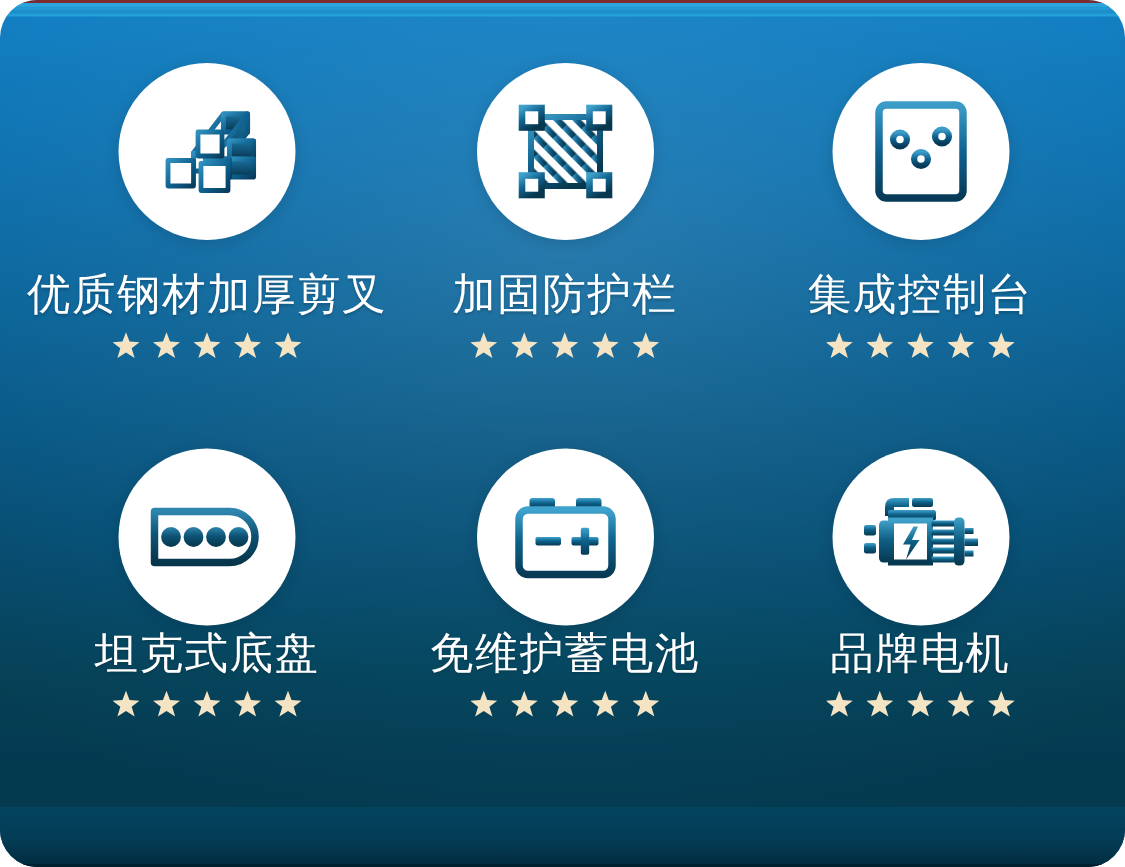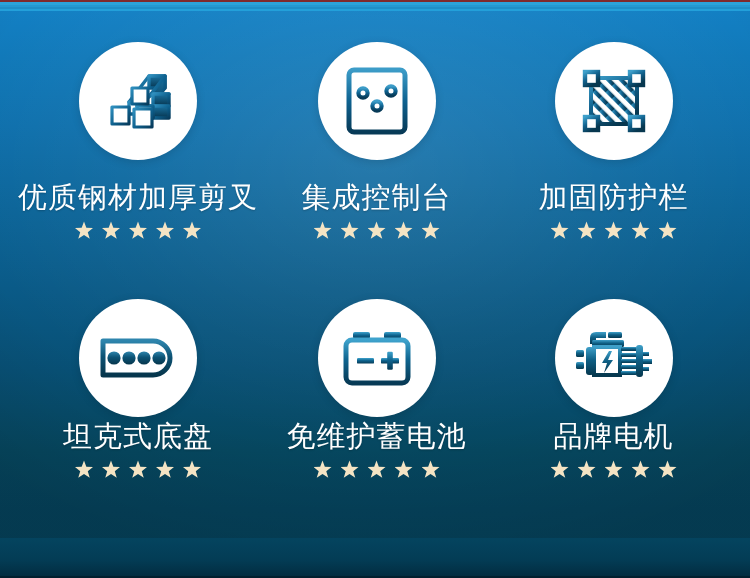--- a/index.html
+++ b/index.html
@@ -18,20 +18,21 @@
     background:linear-gradient(180deg,
         #1381c6 0%,
         #1179b9 10%,
         #0f70ac 22%,
         #0c6599 36%,
         #0a5a87 50%,
         #085075 64%,
         #06475f 78%,
         #05415a 88%,
         #044057 100%);
+    border-radius:25px;
   }
   
   .banner::after{
     content:"";
     position:absolute;
     inset:0;
     background:radial-gradient(ellipse 78% 70% at 50% 28%,
         rgba(255,255,255,0.10) 0%,
         rgba(255,255,255,0.03) 45%,
         rgba(0,0,0,0.00) 70%,
@@ -188,57 +189,20 @@
         <i class="star"></i>
         <i class="star"></i>
         <i class="star"></i>
         <i class="star"></i>
       </div>
     </div>
 
     <div class="cell">
       <div class="icon-circle">
         <span>
-          <svg width="64" height="70" viewBox="0 0 64 70">
-            <defs>
-              <linearGradient id="g2" x1="0" y1="0" x2="0" y2="1">
-                <stop offset="0%" stop-color="#3c9cc8"></stop>
-                <stop offset="50%" stop-color="#0e6290"></stop>
-                <stop offset="100%" stop-color="#073a57"></stop>
-              </linearGradient>
-            </defs>
-            <rect x="4" y="4" width="56" height="62" rx="5" ry="5" fill="#ffffff" stroke="url(#g2)" stroke-width="5"></rect>
-
-            <g stroke="url(#g2)" stroke-width="3.4" stroke-linecap="round">
-              <line x1="18" y1="16" x2="18" y2="54"></line>
-              <line x1="32" y1="16" x2="32" y2="54"></line>
-              <line x1="46" y1="16" x2="46" y2="54"></line>
-            </g>
-
-            <g fill="#ffffff" stroke="url(#g2)" stroke-width="4.2">
-              <circle cx="18" cy="27" r="4.6"></circle>
-              <circle cx="32" cy="40" r="4.6"></circle>
-              <circle cx="46" cy="25" r="4.6"></circle>
-            </g>
-          </svg>
-        </span>
-      </div>
-      <div class="cell-label">集成控制台</div>
-      <div class="stars">
-        <i class="star"></i>
-        <i class="star"></i>
-        <i class="star"></i>
-        <i class="star"></i>
-        <i class="star"></i>
-      </div>
-    </div>
-
-    <div class="cell">
-      <div class="icon-circle">
-        <span>
           <svg width="68" height="68" viewBox="0 0 68 68">
             <defs>
               <linearGradient id="g3" x1="0" y1="0" x2="0.6" y2="1">
                 <stop offset="0%" stop-color="#3ea0cb"></stop>
                 <stop offset="48%" stop-color="#12638f"></stop>
                 <stop offset="100%" stop-color="#07374f"></stop>
               </linearGradient>
               <pattern id="hatch3" width="9" height="9" patternUnits="userSpaceOnUse" patternTransform="rotate(-45)">
                 <rect width="9" height="9" fill="#ffffff"></rect>
                 <rect width="4.2" height="9" fill="url(#g3)"></rect>
@@ -250,20 +214,57 @@
             <g fill="#ffffff" stroke="url(#g3)" stroke-width="4.4">
               <rect x="5" y="5" width="13" height="13"></rect>
               <rect x="50" y="5" width="13" height="13"></rect>
               <rect x="5" y="50" width="13" height="13"></rect>
               <rect x="50" y="50" width="13" height="13"></rect>
             </g>
           </svg>
         </span>
       </div>
       <div class="cell-label">加固防护栏</div>
+      <div class="stars">
+        <i class="star"></i>
+        <i class="star"></i>
+        <i class="star"></i>
+        <i class="star"></i>
+        <i class="star"></i>
+      </div>
+    </div>
+
+    <div class="cell">
+      <div class="icon-circle">
+        <span>
+          <svg width="64" height="70" viewBox="0 0 64 70">
+            <defs>
+              <linearGradient id="g2" x1="0" y1="0" x2="0" y2="1">
+                <stop offset="0%" stop-color="#3c9cc8"></stop>
+                <stop offset="50%" stop-color="#0e6290"></stop>
+                <stop offset="100%" stop-color="#073a57"></stop>
+              </linearGradient>
+            </defs>
+            <rect x="4" y="4" width="56" height="62" rx="5" ry="5" fill="#ffffff" stroke="url(#g2)" stroke-width="5"></rect>
+
+            <g stroke="url(#g2)" stroke-width="3.4" stroke-linecap="round">
+              <line x1="18" y1="16" x2="18" y2="54"></line>
+              <line x1="32" y1="16" x2="32" y2="54"></line>
+              <line x1="46" y1="16" x2="46" y2="54"></line>
+            </g>
+
+            <g fill="#ffffff" stroke="url(#g2)" stroke-width="4.2">
+              <circle cx="18" cy="27" r="4.6"></circle>
+              <circle cx="32" cy="40" r="4.6"></circle>
+              <circle cx="46" cy="25" r="4.6"></circle>
+            </g>
+          </svg>
+        </span>
+      </div>
+      <div class="cell-label">集成控制台</div>
       <div class="stars">
         <i class="star"></i>
         <i class="star"></i>
         <i class="star"></i>
         <i class="star"></i>
         <i class="star"></i>
       </div>
     </div>
 
     <div class="cell row2">

